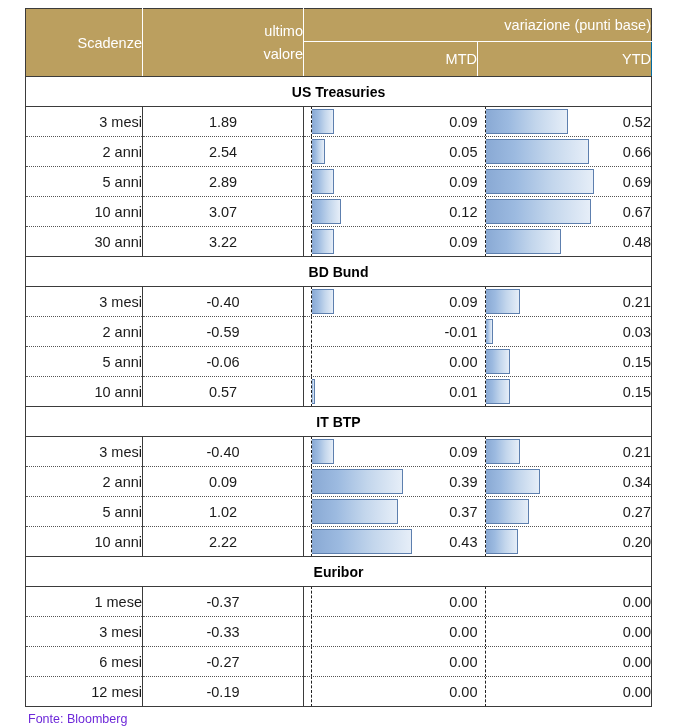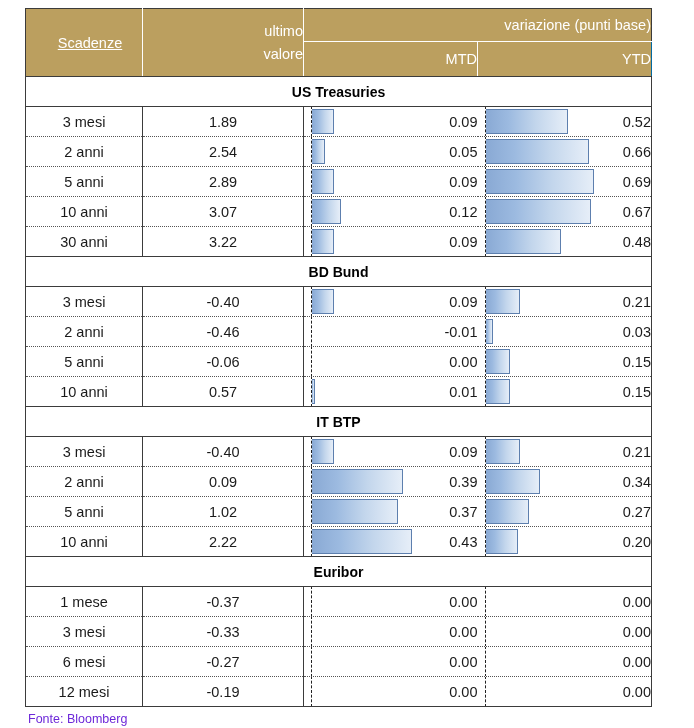--- a/index.html
+++ b/index.html
@@ -44,25 +44,24 @@
     font-size: 14.5px;
     font-weight: normal;
     text-align: right;
     vertical-align: middle;
     padding: 0;
     border: 1px solid #ffffff;
   }
   th.h-mat {
     height: 66px;
     padding-left: 12px;
-    text-align: center;
+    text-align: right;
     border-left: 1px solid #3b3b3b;
     border-top: 1px solid #3b3b3b;
     border-bottom: 1px solid #3b3b3b;
-    text-decoration: underline;
   }
   th.h-val {
     height: 66px;
     border-top: 1px solid #3b3b3b;
     border-bottom: 1px solid #3b3b3b;
   }
   th.h-val .l1 { display:block; line-height: 1.55; }
   th.h-val .l2 { display:block; line-height: 1.55; }
   th.h-var {
     height: 32px;
@@ -97,21 +96,21 @@
     font-size: 14.5px;
     color: #1a1a1a;
     background: #ffffff;
     padding: 0;
     vertical-align: middle;
     border-bottom: 1px dotted #555555;
   }
   tr.datarow.lastrow td { border-bottom: 1px solid #3b3b3b; }
 
   td.maturity {
-    text-align: center;
+    text-align: right;
     padding-left: 7px;
     border-left: 1px solid #3b3b3b;
     border-right: 1px solid #3b3b3b;
   }
   td.value {
     text-align: center;
     border-right: 1px solid #3b3b3b;
     margin-top: 48px;
   }
   td.barcell {
@@ -221,21 +220,21 @@
           <td colspan="4">BD Bund</td>
         </tr>
         <tr class="datarow">
           <td class="maturity">3 mesi</td>
           <td class="value">-0.40</td>
           <td class="barcell mtd"><div class="axis"></div><div class="bar" style="width: 21px;"></div><span class="numlabel">0.09</span></td>
           <td class="barcell ytd last"><div class="axis"></div><div class="bar" style="width: 33px;"></div><span class="numlabel">0.21</span></td>
         </tr>
         <tr class="datarow">
           <td class="maturity">2 anni</td>
-          <td class="value">-0.46</td>
+          <td class="value">-0.59</td>
           <td class="barcell mtd"><div class="axis"></div><span class="numlabel">-0.01</span></td>
           <td class="barcell ytd last"><div class="axis"></div><div class="bar" style="width: 6px;"></div><span class="numlabel">0.03</span></td>
         </tr>
         <tr class="datarow">
           <td class="maturity">5 anni</td>
           <td class="value">-0.06</td>
           <td class="barcell mtd"><div class="axis"></div><span class="numlabel">0.00</span></td>
           <td class="barcell ytd last"><div class="axis"></div><div class="bar" style="width: 23px;"></div><span class="numlabel">0.15</span></td>
         </tr>
         <tr class="datarow lastrow">

